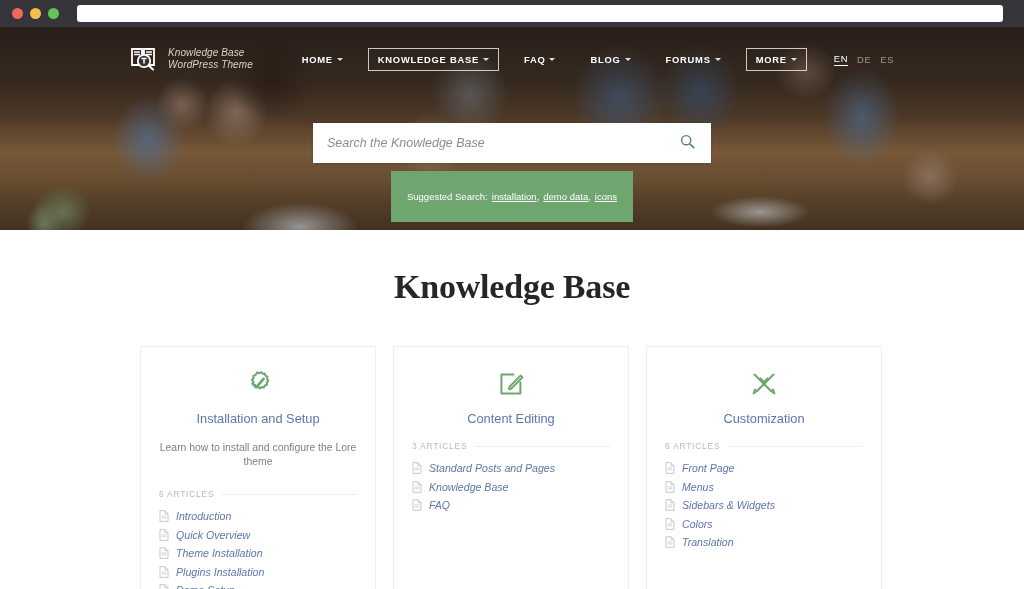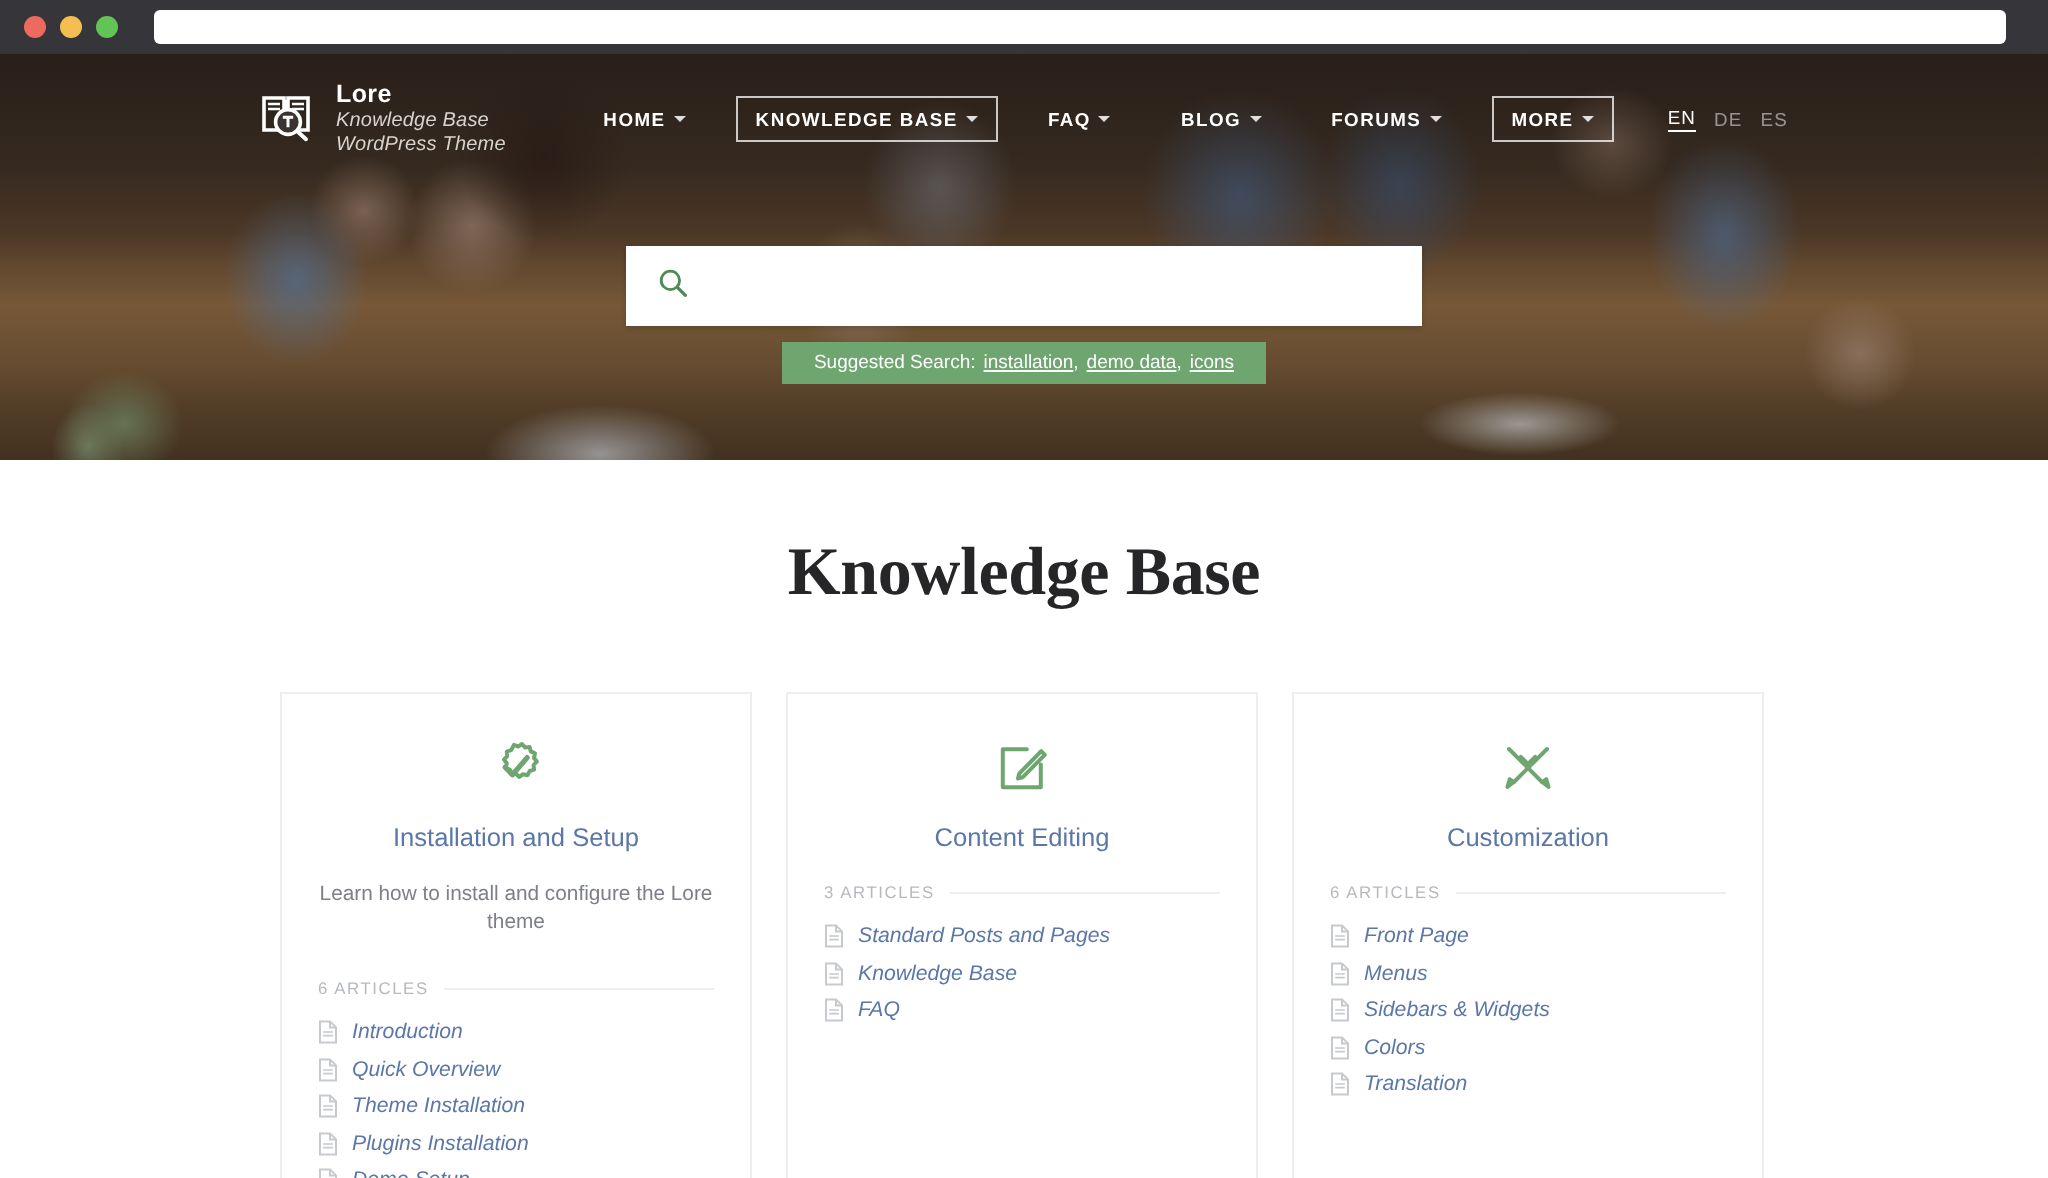--- a/index.html
+++ b/index.html
@@ -199,21 +199,21 @@
   .search-btn {
     background: none; border: none; cursor: pointer;
     color: #4f8a55; display: flex; align-items: center;
     padding: 0 2px;
   }
   .suggested {
     margin-top: 8px;
     background: #6fa670;
     color: #ffffff;
     font-size: 9.5px;
-    padding: 5px 16px;
+    padding: 20px 16px;
     display: flex;
     gap: 0;
     align-items: center;
     white-space: nowrap;
   }
   .suggested a {
     color: #ffffff;
     text-decoration: underline;
     cursor: pointer;
   }
@@ -314,21 +314,20 @@
             <path d="M2 3 H12 V19 H2 Z" stroke="currentColor" stroke-width="1.8" fill="none"></path>
             <path d="M14 3 H24 V19 H14 Z" stroke="currentColor" stroke-width="1.8" fill="none"></path>
             <path d="M13 4 V19" stroke="currentColor" stroke-width="1.8"></path>
             <path d="M4 6 H10 M4 8.5 H10 M16 6 H22 M16 8.5 H22" stroke="currentColor" stroke-width="1.3"></path>
             <circle cx="14" cy="15" r="6.2" fill="#3a3330" stroke="currentColor" stroke-width="1.8"></circle>
             <path d="M11.4 12.6 H16.6 M14 12.6 V17.6" stroke="currentColor" stroke-width="1.5"></path>
             <path d="M18.6 19.6 L23 23.6" stroke="currentColor" stroke-width="2" stroke-linecap="round"></path>
           </svg>
         </span>
         <span class="brand-text">
-          <span class="brand-name" style="display:block">Lore</span>
           <span class="brand-tag" style="display:block">Knowledge Base WordPress Theme</span>
         </span>
       </div>
 
       <nav class="main-nav">
         <div class="nav-item">
           <span>HOME</span>
           <i class="caret"></i>
         </div>
         <div class="nav-item boxed">
@@ -355,20 +354,21 @@
         <div class="lang-switch">
           <span class="lang active">EN</span>
           <span class="lang">DE</span>
           <span class="lang">ES</span>
         </div>
       </nav>
     </header>
 
     <div class="hero-search-wrap">
       <div class="search-box">
+        <input class="search-input" type="text" placeholder="Search the Knowledge Base" style="">
         <button class="search-btn">
           <span>
             <svg width="15" height="15" viewBox="0 0 16 16" fill="none">
               <circle cx="6.6" cy="6.6" r="4.9" stroke="currentColor" stroke-width="1.5"></circle>
               <path d="M10.4 10.4 L14.6 14.6" stroke="currentColor" stroke-width="1.7" stroke-linecap="round"></path>
             </svg>
           </span>
         </button>
       </div>
 

